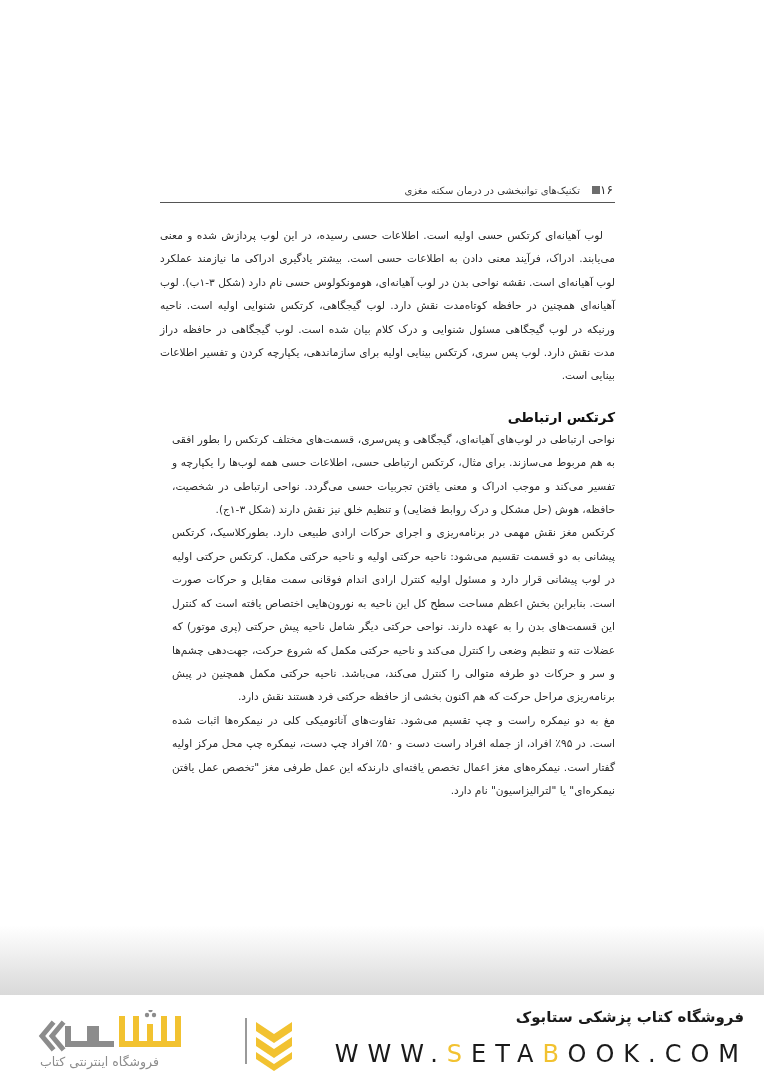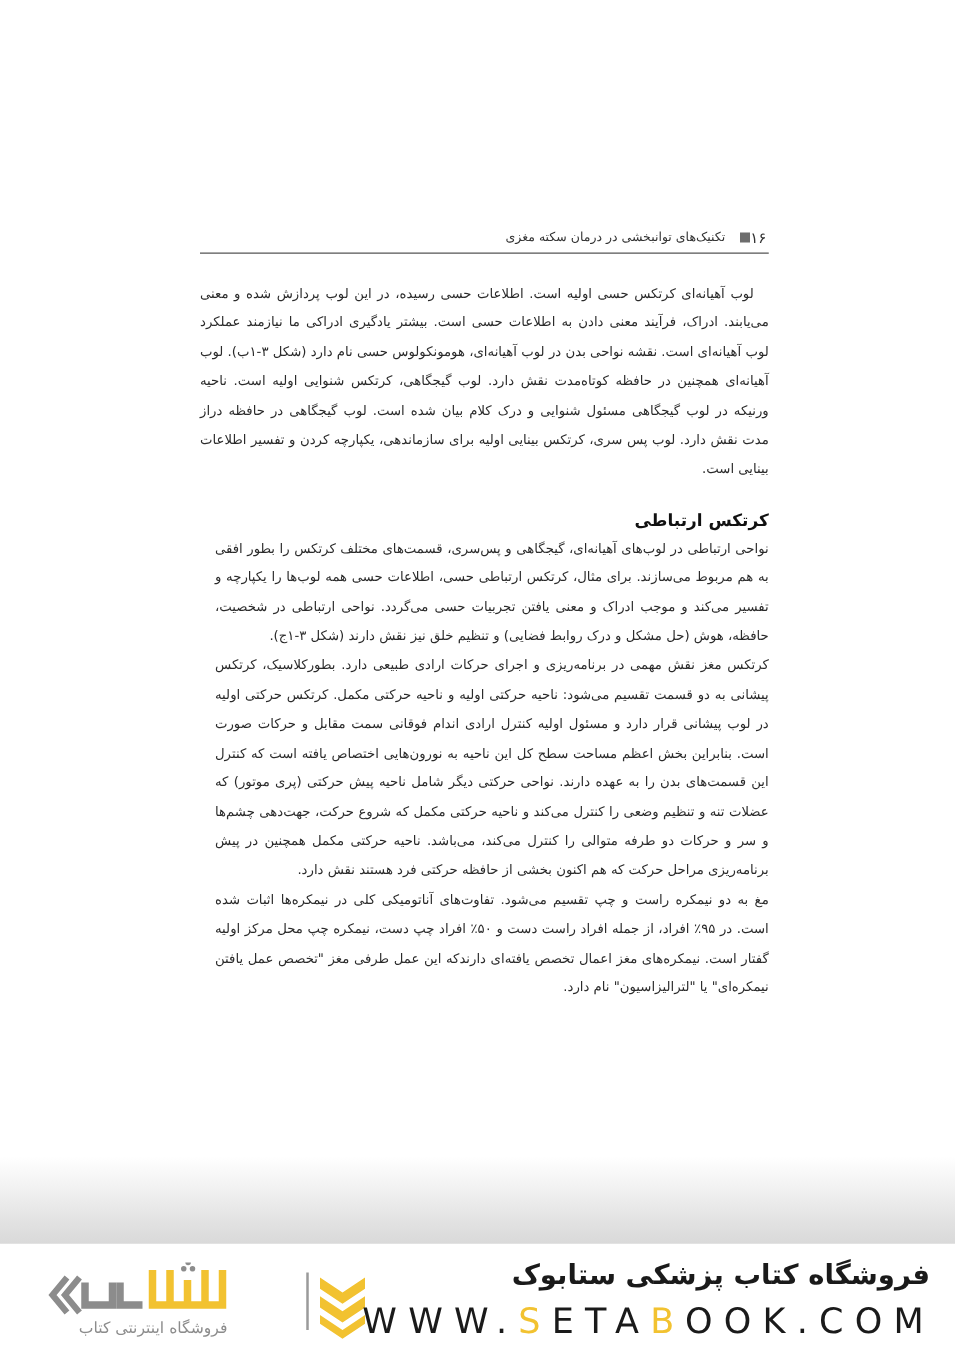--- a/index.html
+++ b/index.html
@@ -94,30 +94,30 @@
       top: 996px;
       width: 764px;
       height: 84px;
       background: #ffffff;
     }
     .store-name {
       position: absolute;
       right: 20px;
       top: 12px;
       direction: rtl;
-      font-size: 22px;
+      font-size: 15px;
       color: #1a1a1a;
       font-weight: bold;
     }
     .store-url {
       position: absolute;
       right: 16px;
       top: 44px;
       font-family: "DejaVu Sans", sans-serif;
-      font-size: 28px;
+      font-size: 24px;
       letter-spacing: 9px;
       color: #1a1a1a;
     }
     .store-url .accent {
       color: #f2c230;
     }
     .logo {
       position: absolute;
       left: 38px;
       top: 14px;
@@ -131,21 +131,21 @@
       width: 1.5px;
       height: 46px;
       background: #9a9a9a;
     }
     .logo-tagline {
       position: absolute;
       left: 2px;
       top: 44px;
       width: 165px;
       direction: rtl;
-      text-align: center;
+      text-align: left;
       font-size: 12.5px;
       color: #8c8c8c;
     }
   </style>
 </head>
 <body>
 
 <div class="page">
 
   <div class="running-header">

